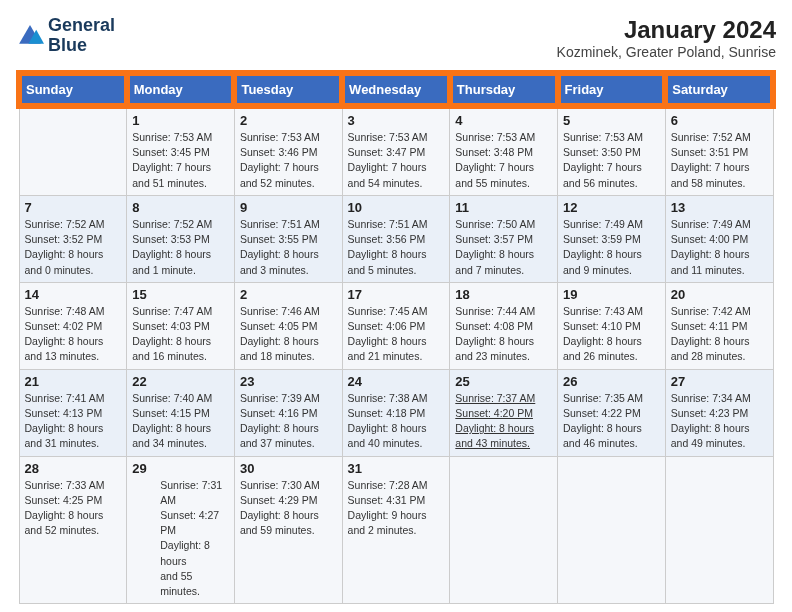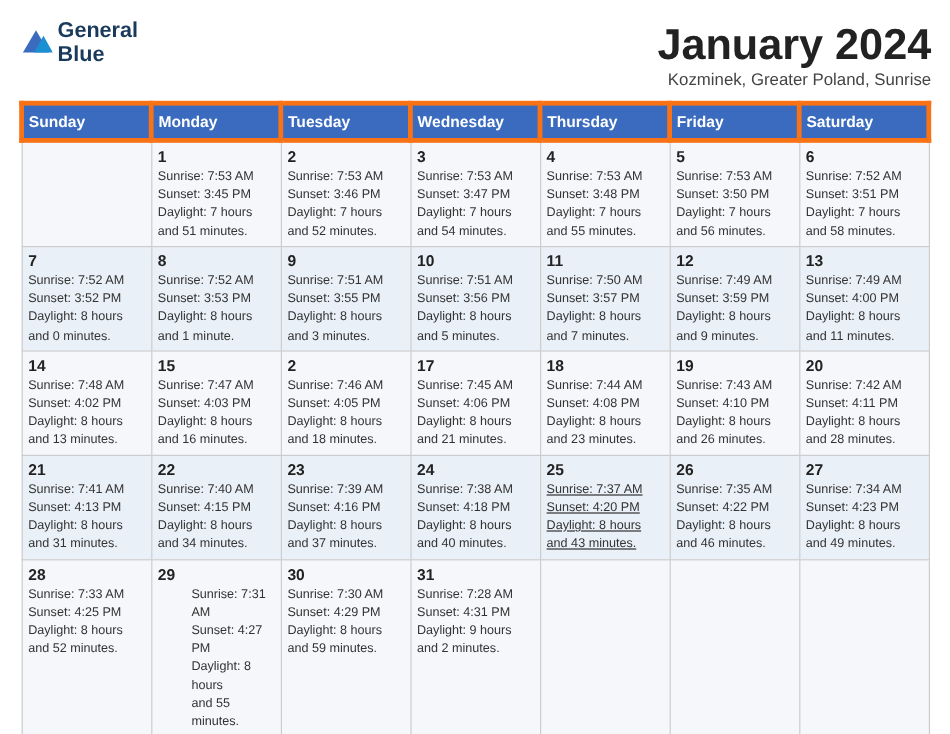--- a/index.html
+++ b/index.html
@@ -29,41 +29,41 @@
       line-height: 1.1;
     }
     .logo-icon {
       width: 28px;
       height: 28px;
     }
     .title-block {
       text-align: right;
     }
     .calendar-title {
-      font-size: 36px;
+      font-size: 24px;
       font-weight: bold;
       color: #222;
     }
     .calendar-subtitle {
       font-size: 14px;
       color: #444;
     }
     table {
       width: 100%;
       border-collapse: collapse;
       font-size: 11px;
     }
     thead tr th {
       background: #3a6bbf;
       color: #fff;
       padding: 6px 4px;
       text-align: left;
       font-size: 13px;
       font-weight: bold;
-      border: 4px solid #f97316;
+      border: 6px solid #f97316;
     }
     tbody tr td {
       border: 1px solid #ccc;
       vertical-align: top;
       padding: 4px 5px;
       min-height: 80px;
       width: calc(100% / 7);
       background: #fff;
     }
     tbody tr:nth-child(odd) td {

